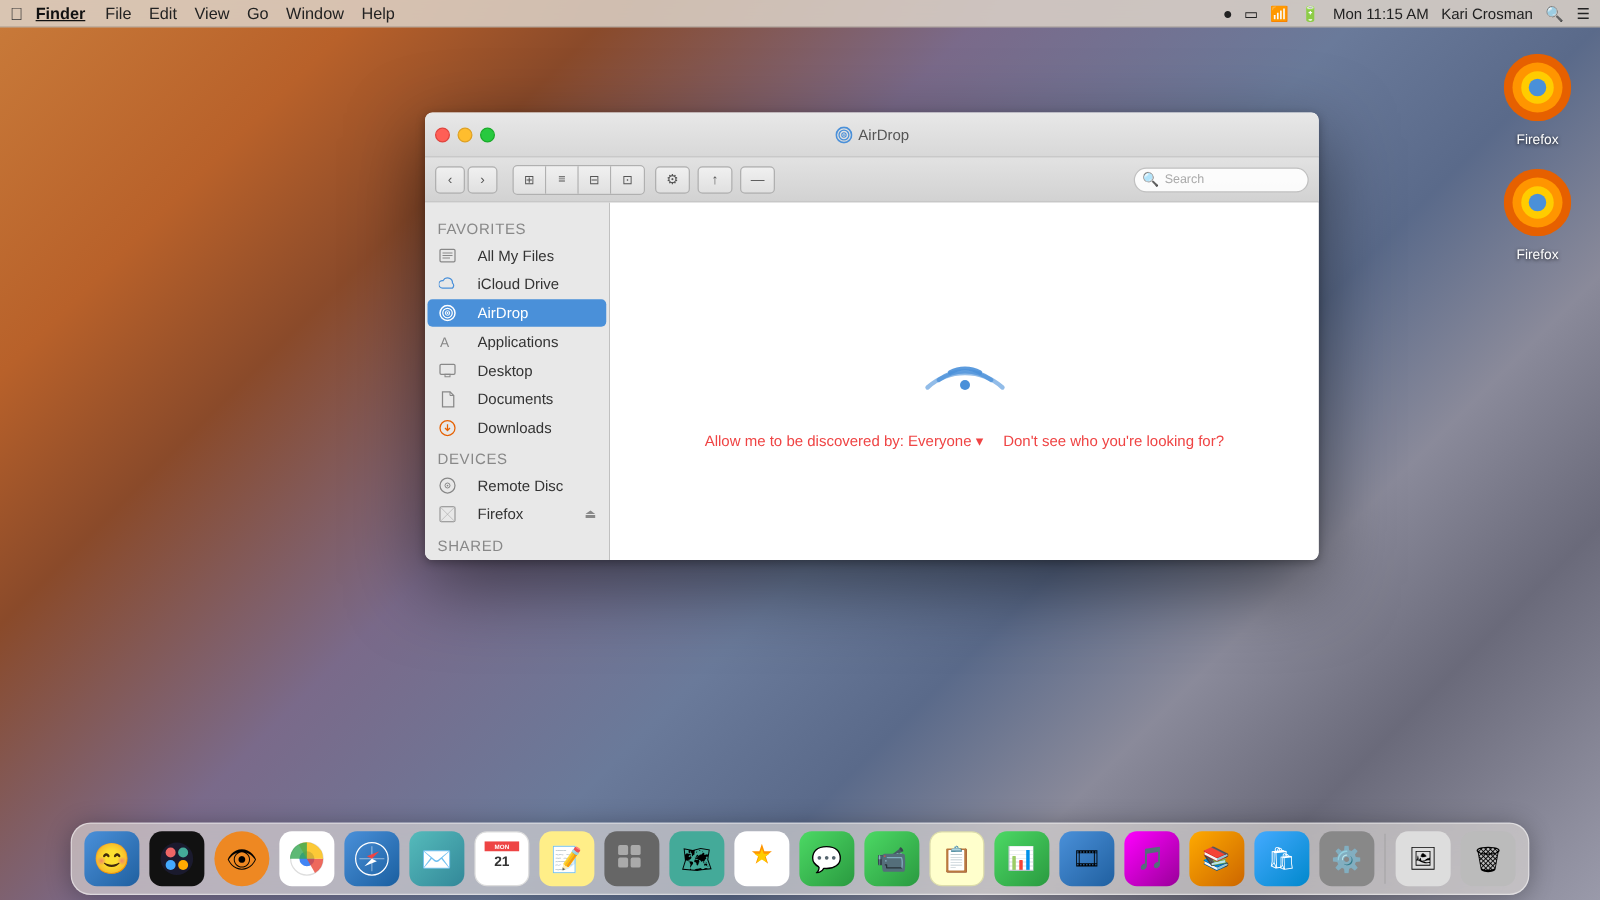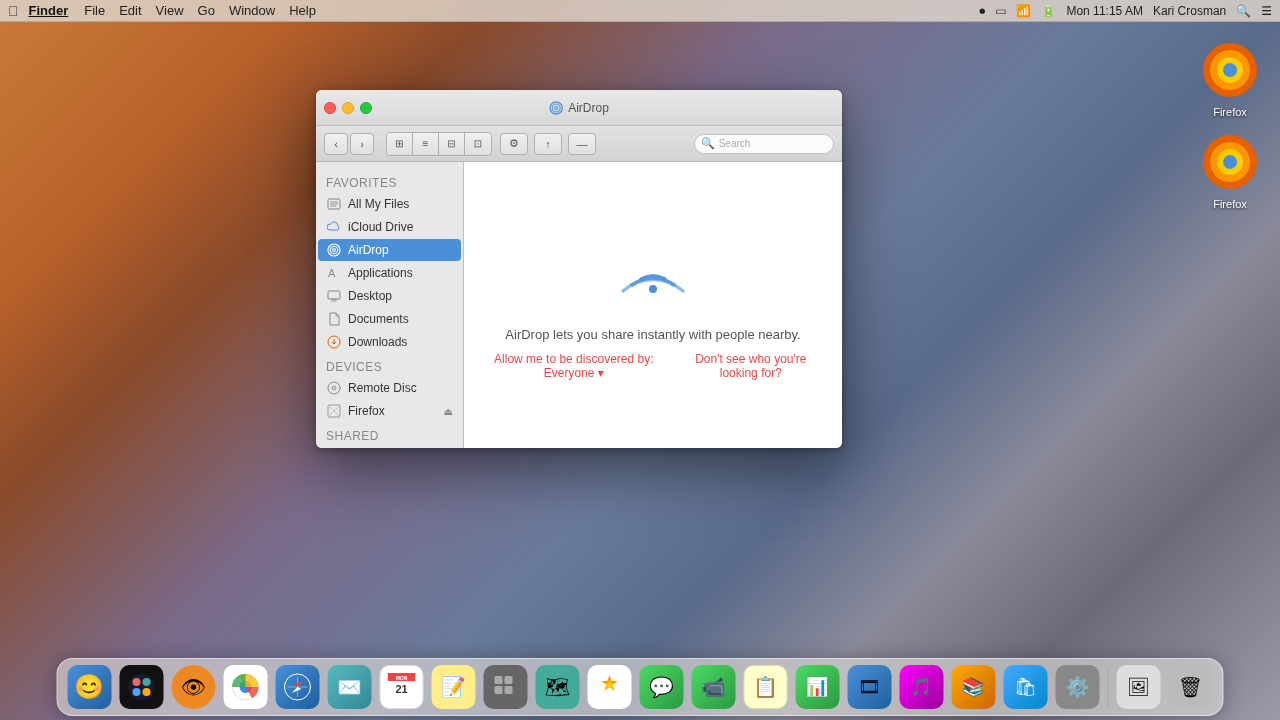--- a/index.html
+++ b/index.html
@@ -70,22 +70,22 @@
       color: #222;
     }
     .menubar-right .time {
       font-weight: 500;
     }
 
     
     .finder-window {
       position: absolute;
       top: 90px;
-      left: 316px;
-      width: 526px;
+      left: 340px;
+      width: 715px;
       height: 358px;
       background: #fff;
       border-radius: 6px;
       box-shadow: 0 20px 60px rgba(0,0,0,0.5), 0 2px 8px rgba(0,0,0,0.3);
       overflow: hidden;
       display: flex;
       flex-direction: column;
     }
 
     
@@ -233,21 +233,21 @@
     }
     .sidebar-item {
       display: flex;
       align-items: center;
       padding: 3px 8px;
       font-size: 12px;
       color: #333;
       cursor: pointer;
       border-radius: 4px;
       margin: 1px 2px;
-      gap: 6px;
+      gap: 16px;
     }
     .sidebar-item.active {
       background: #4a90d9;
       color: white;
     }
     .sidebar-item-icon {
       width: 16px;
       height: 16px;
       flex-shrink: 0;
       display: flex;
@@ -588,21 +588,20 @@
 
           <path d="M10 60 A45 45 0 0 1 70 60" fill="none" stroke="#4a90d9" stroke-width="3.5" stroke-linecap="round" opacity="0.6"></path>
 
           <path d="M19 54 A35 35 0 0 1 61 54" fill="none" stroke="#4a90d9" stroke-width="3.5" stroke-linecap="round" opacity="0.75"></path>
 
           <path d="M28 48 A25 25 0 0 1 52 48" fill="none" stroke="#4a90d9" stroke-width="3.5" stroke-linecap="round" opacity="0.9"></path>
 
           <circle cx="40" cy="58" r="4" fill="#4a90d9"></circle>
         </svg>
 
-        <div class="airdrop-description">AirDrop lets you share instantly with people nearby.</div>
 
         <div class="airdrop-links">
           <span class="airdrop-link">Allow me to be discovered by: Everyone ▾</span>
           <span class="airdrop-link">Don't see who you're looking for?</span>
         </div>
 
       </div>
     </div>
   </div>
 

